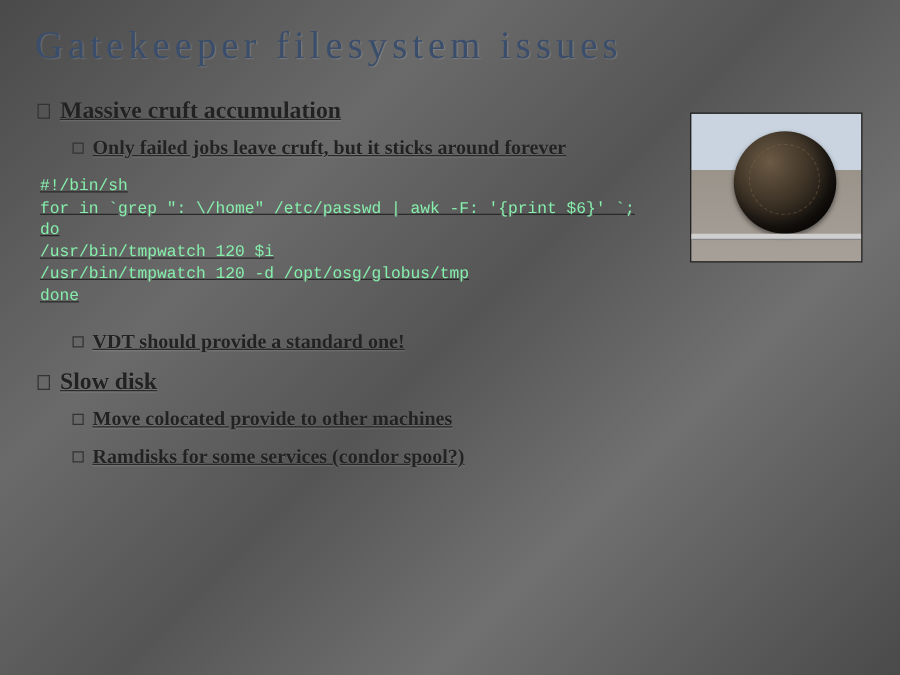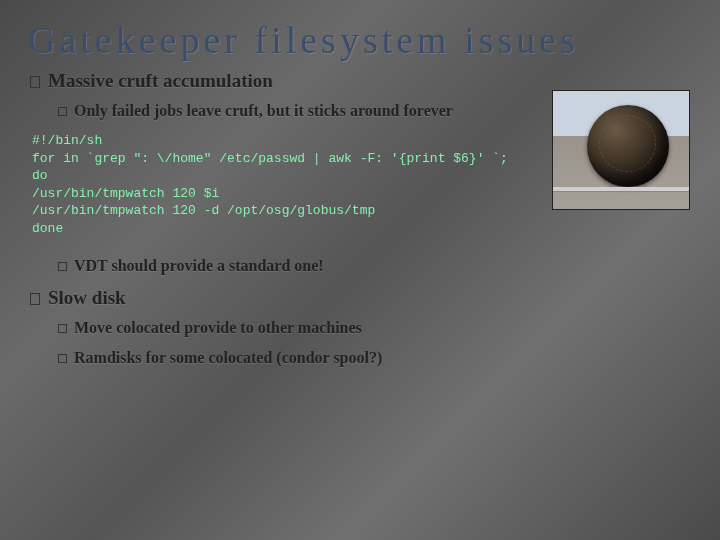--- a/index.html
+++ b/index.html
@@ -6,29 +6,29 @@
   html, body { width: 720px; height: 540px; overflow: hidden; }
   body {
     background: linear-gradient(135deg, #4a4a4a 0%, #6a6a6a 30%, #555 50%, #707070 70%, #4a4a4a 100%);
     background-color: #5a5a5a;
     font-family: Georgia, 'Times New Roman', serif;
     color: #2a2a2a;
     position: relative;
   }
   .slide { padding: 18px 28px; position: relative; width: 100%; height: 100%; }
   .title {
-    font-size: 38px;
+    font-size: 31px;
     color: #3a4d6b;
     letter-spacing: 4px;
     font-weight: 400;
-    margin-bottom: 8px;
+    margin-bottom: 24px;
     text-shadow: 1px 1px 1px rgba(255,255,255,0.15);
   }
   ul { list-style: none; }
-  .lvl1 { margin-left: 2px; }
+  .lvl1 { margin-left: 2px; text-decoration: underline; }
   .lvl1 > li { margin-bottom: 6px; }
   .lvl1 > li > .label {
     font-size: 19px;
     font-weight: 700;
     color: #222;
     text-shadow: 0 1px 0 rgba(255,255,255,0.12);
   }
   .bullet-sq {
     display: inline-block;
     width: 10px; height: 12px;
@@ -128,19 +128,19 @@
       </ul>
     </li>
 
     <li style="">
       <span class="label"><span class="bullet-sq"></span><span>Slow disk</span></span>
       <ul class="lvl2">
         <li>
           <span class="label"><span class="bullet-small"></span><span>Move colocated provide to other machines</span></span>
         </li>
         <li>
-          <span class="label"><span class="bullet-small"></span><span>Ramdisks for some colocated (condor spool?)</span></span>
+          <span class="label"><span class="bullet-small"></span><span>Ramdisks for some services (condor spool?)</span></span>
         </li>
       </ul>
     </li>
   </ul>
 
 </div>
 
 </body></html>

